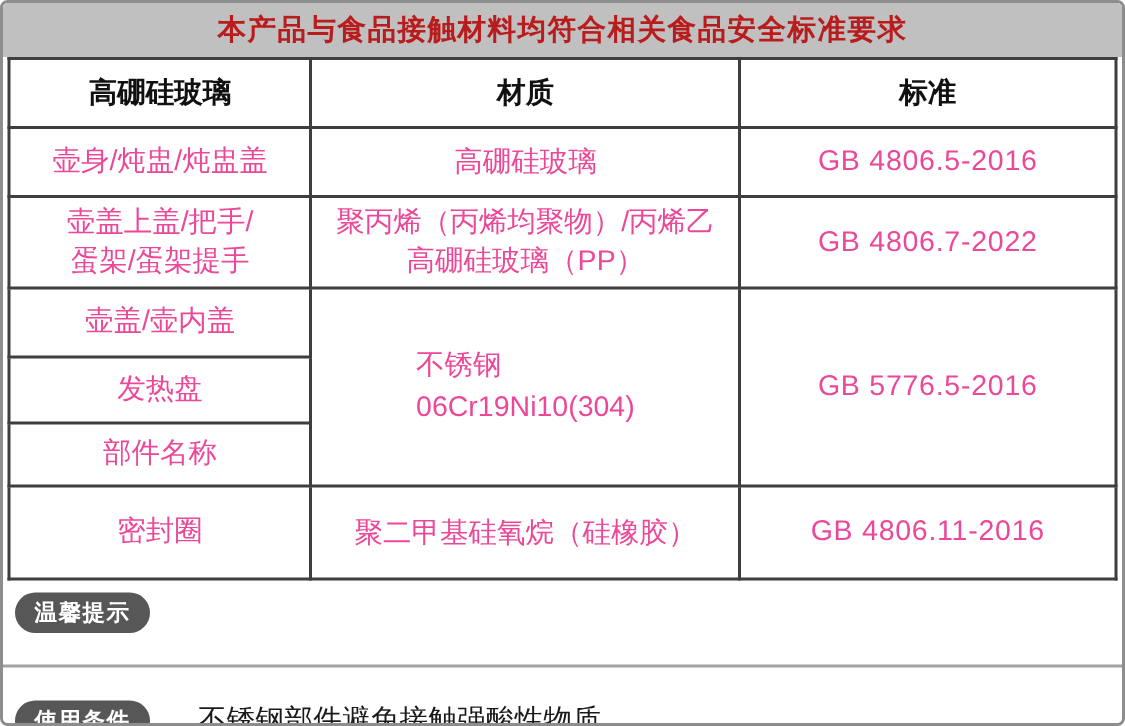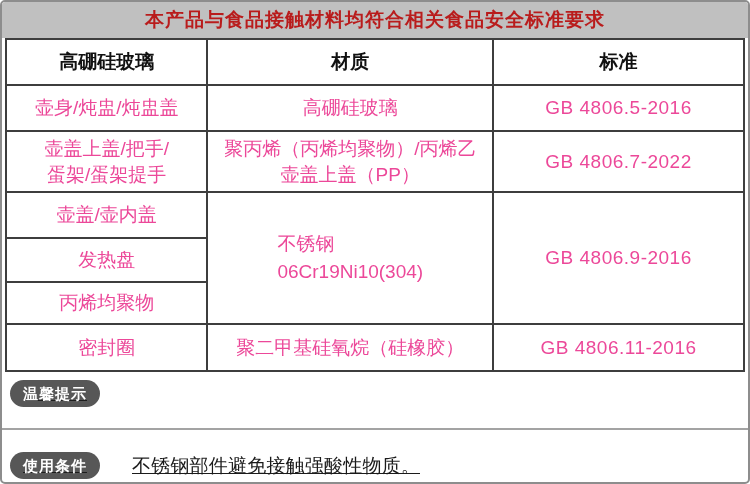--- a/index.html
+++ b/index.html
@@ -18,30 +18,29 @@
     border:2px solid #3e3e3e;text-align:center;vertical-align:middle;
     font-size:19px;padding:4px 8px;color:#ec4899;background:#fff;
   }
   table.spec th{font-weight:bold;font-size:19px;color:#111;}
   tr.hdr{height:46px;}
   tr.r1{height:46px;}
   tr.r2{height:48px;}
   tr.r3{height:46px;}
   tr.r4{height:44px;}
   tr.r5{height:42px;}
-  tr.r6{height:47px;}
+  tr.r6{height:62px;}
   td.part{white-space:pre-line;line-height:1.35;}
   td.mat-left{text-align:left;padding:6px 10px 6px 13px;white-space:pre-line;line-height:1.35;}
   td.mat-merged{text-align:center;border-radius:23px;}
   .steel-block{display:inline-block;text-align:left;white-space:pre-line;line-height:1.5;}
   .std-cell{letter-spacing:0.5px;margin-left:40px;}
   .note{
-    display:flex;align-items:flex-end;gap:9px;
+    display:flex;align-items:flex-start;gap:9px;
     padding:8px 2px 7px 5px;
-    text-decoration:underline;
   }
   .note-divider{border-top:2px solid #a3a3a3;margin:14px -3px;padding-left:8px;padding-top:22px;padding-bottom:12px;gap:32px;}
   .badge{
     flex:0 0 auto;background:#575757;color:#ffffff;
     font-weight:bold;font-size:15px;line-height:1;
     padding:6px 13px 6px 13px;border-radius:14px;letter-spacing:1px;
   }
   .note-text{font-size:19px;color:#1a1a1a;letter-spacing:0.2px;}
 </style>
 </head>
@@ -65,36 +64,36 @@
       </tr>
       <tr class="r1">
         <td class="part">壶身/炖盅/炖盅盖</td>
         <td>高硼硅玻璃</td>
         <td class="std-cell">GB 4806.5-2016</td>
       </tr>
       <tr class="r2">
         <td class="part">壶盖上盖/把手/
 蛋架/蛋架提手</td>
         <td class="mat-left">聚丙烯（丙烯均聚物）/丙烯乙
-壶盖上盖（PP）</td>
+高硼硅玻璃（PP）</td>
         <td class="std-cell">GB 4806.7-2022</td>
       </tr>
       <tr class="r3">
         <td class="part">壶盖/壶内盖</td>
         <td class="mat-merged" rowspan="3">
           <span class="steel-block">不锈钢
 06Cr19Ni10(304)</span>
         </td>
-        <td class="std-cell" rowspan="3">GB 4806.9-2016</td>
+        <td class="std-cell" rowspan="3">GB 5776.5-2016</td>
       </tr>
       <tr class="r4">
         <td class="part">发热盘</td>
       </tr>
       <tr class="r5">
-        <td class="part">丙烯均聚物</td>
+        <td class="part">部件名称</td>
       </tr>
       <tr class="r6">
         <td class="part">密封圈</td>
         <td>聚二甲基硅氧烷（硅橡胶）</td>
         <td class="std-cell">GB 4806.11-2016</td>
       </tr>
     </tbody>
   </table>
 
   <div class="note">

